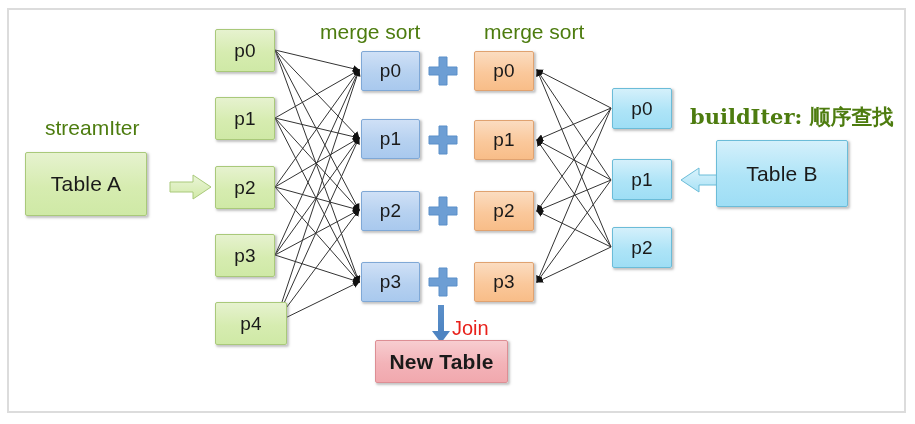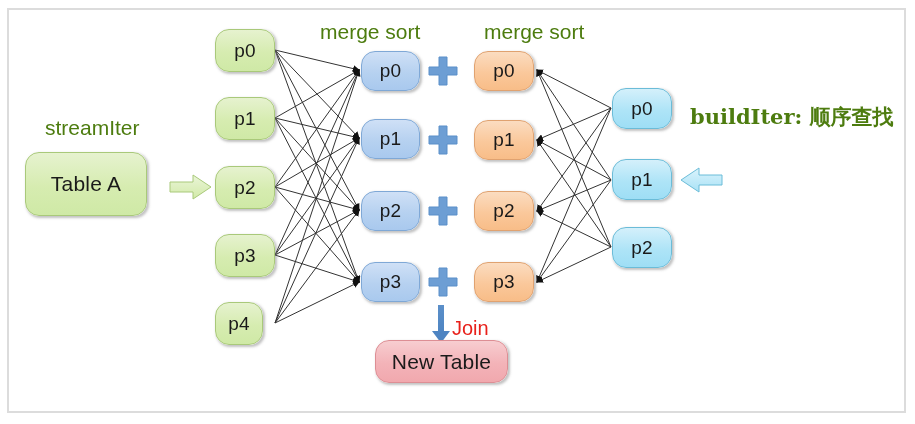--- a/index.html
+++ b/index.html
@@ -30,21 +30,21 @@
   svg.edges {
     position: absolute;
     left: 0; top: 0;
     width: 915px;
     height: 424px;
     pointer-events: none;
   }
   .node {
     position: absolute;
     box-sizing: border-box;
-    border-radius: 14px;
+    border-radius: 2px;
     display: flex;
     align-items: center;
     justify-content: center;
     font-size: 19px;
     color: #1a1a1a;
     letter-spacing: 0.2px;
     box-shadow: 1.5px 1.5px 2.5px rgba(120,120,120,0.45);
   }
   .node.green {
     background: linear-gradient(to bottom, #e6f2cf 0%, #d6ecb0 55%, #cfe9a6 100%);
@@ -180,21 +180,21 @@
   <div class="node green table" style="left:25px; top:152px; width:122px; height:64px;">Table A</div>
 
   <svg class="arrow-green" style="left:169px; top:173px;" width="44" height="28" viewBox="0 0 44 28">
     <path d="M1,9 L24,9 L24,2 L42,14 L24,26 L24,19 L1,19 Z" fill="url(#gradGreenArrow)" stroke="#a9c97a" stroke-width="1"></path>
   </svg>
 
   <div class="node green" style="left:215px; top:29px; width:60px; height:43px;">p0</div>
   <div class="node green" style="left:215px; top:97px; width:60px; height:43px;">p1</div>
   <div class="node green" style="left:215px; top:166px; width:60px; height:43px;">p2</div>
   <div class="node green" style="left:215px; top:234px; width:60px; height:43px;">p3</div>
-  <div class="node green" style="left:215px; top:302px; width:48px; height:43px;">p4</div>
+  <div class="node green" style="left:215px; top:302px; width:72px; height:43px;">p4</div>
 
   <div class="node blue" style="left:361px; top:51px; width:59px; height:40px;">p0</div>
   <div class="node blue" style="left:361px; top:119px; width:59px; height:40px;">p1</div>
   <div class="node blue" style="left:361px; top:191px; width:59px; height:40px;">p2</div>
   <div class="node blue" style="left:361px; top:262px; width:59px; height:40px;">p3</div>
 
   <svg class="plus" style="left:428px; top:56px;" viewBox="0 0 30 30">
     <path d="M11,1 L19,1 L19,11 L29,11 L29,19 L19,19 L19,29 L11,29 L11,19 L1,19 L1,11 L11,11 Z" fill="#6d9ed4" stroke="#5b8fc9" stroke-width="1" stroke-linejoin="round"></path>
   </svg>
   <svg class="plus" style="left:428px; top:125px;" viewBox="0 0 30 30">
@@ -213,16 +213,17 @@
   <div class="node orange" style="left:474px; top:262px; width:60px; height:40px;">p3</div>
 
   <div class="node cyan" style="left:612px; top:88px; width:60px; height:41px;">p0</div>
   <div class="node cyan" style="left:612px; top:159px; width:60px; height:41px;">p1</div>
   <div class="node cyan" style="left:612px; top:227px; width:60px; height:41px;">p2</div>
 
   <svg class="arrow-cyan" style="left:679px; top:166px;" width="44" height="28" viewBox="0 0 44 28">
     <path d="M43,9 L20,9 L20,2 L2,14 L20,26 L20,19 L43,19 Z" fill="url(#gradCyanArrow)" stroke="#6bbcd8" stroke-width="1"></path>
   </svg>
 
-
-  <div class="node pink table" style="left:375px; top:340px; width:133px; height:43px;">New Table</div>
+  <div class="node cyan table" style="left:716px; top:140px; width:132px; height:67px;">Table B</div>
+
+  <div class="node pink table" style="left:375px; top:340px; width:133px; height:43px;font-weight:bold;">New Table</div>
 
 </div>
 
 </body></html>

